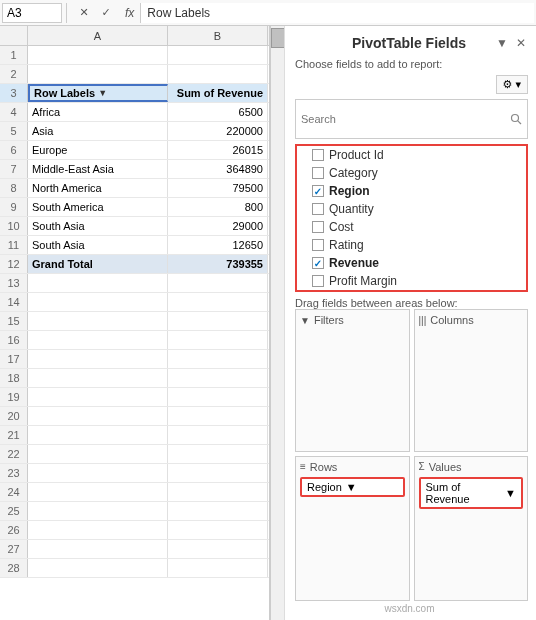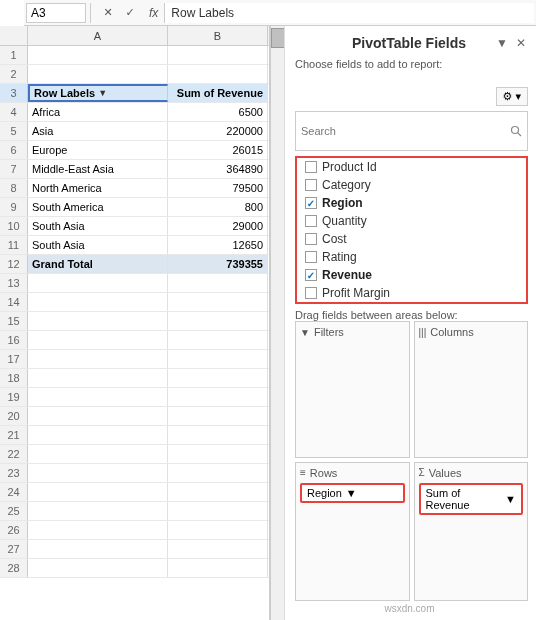--- a/index.html
+++ b/index.html
@@ -16,21 +16,20 @@
 
     
     .formula-bar {
       display: flex;
       align-items: center;
       border-bottom: 1px solid #ccc;
       background: #f8f8f8;
       height: 26px;
       padding: 0 2px;
       gap: 2px;
-      margin-left: 24px;
     }
     .cell-ref {
       width: 60px;
       border: 1px solid #ccc;
       height: 20px;
       font-size: 12px;
       padding: 0 4px;
       background: #fff;
     }
     .formula-sep {
@@ -221,21 +220,21 @@
     .pivot-header-icon {
       cursor: pointer;
       color: #666;
       font-size: 12px;
       padding: 2px;
     }
 
     .pivot-subtitle {
       font-size: 11px;
       color: #555;
-      margin-bottom: 17px;
+      margin-bottom: 5px;
     }
 
     .search-row {
       display: flex;
       align-items: center;
       border: 1px solid #ccc;
       height: 40px;
       margin-bottom: 5px;
       background: #fff;
     }
@@ -260,21 +259,21 @@
     .fields-list {
       border: 2px solid #e8403a;
       margin-bottom: 5px;
       overflow-y: auto;
       max-height: 165px;
       background: #fff;
     }
     .field-item {
       display: flex;
       align-items: center;
-      padding: 2px 8px;
+      padding: 2px 15px;
       gap: 5px;
       cursor: pointer;
     }
     .field-checkbox {
       width: 12px;
       height: 12px;
       border: 1px solid #999;
       display: flex;
       align-items: center;
       justify-content: center;

